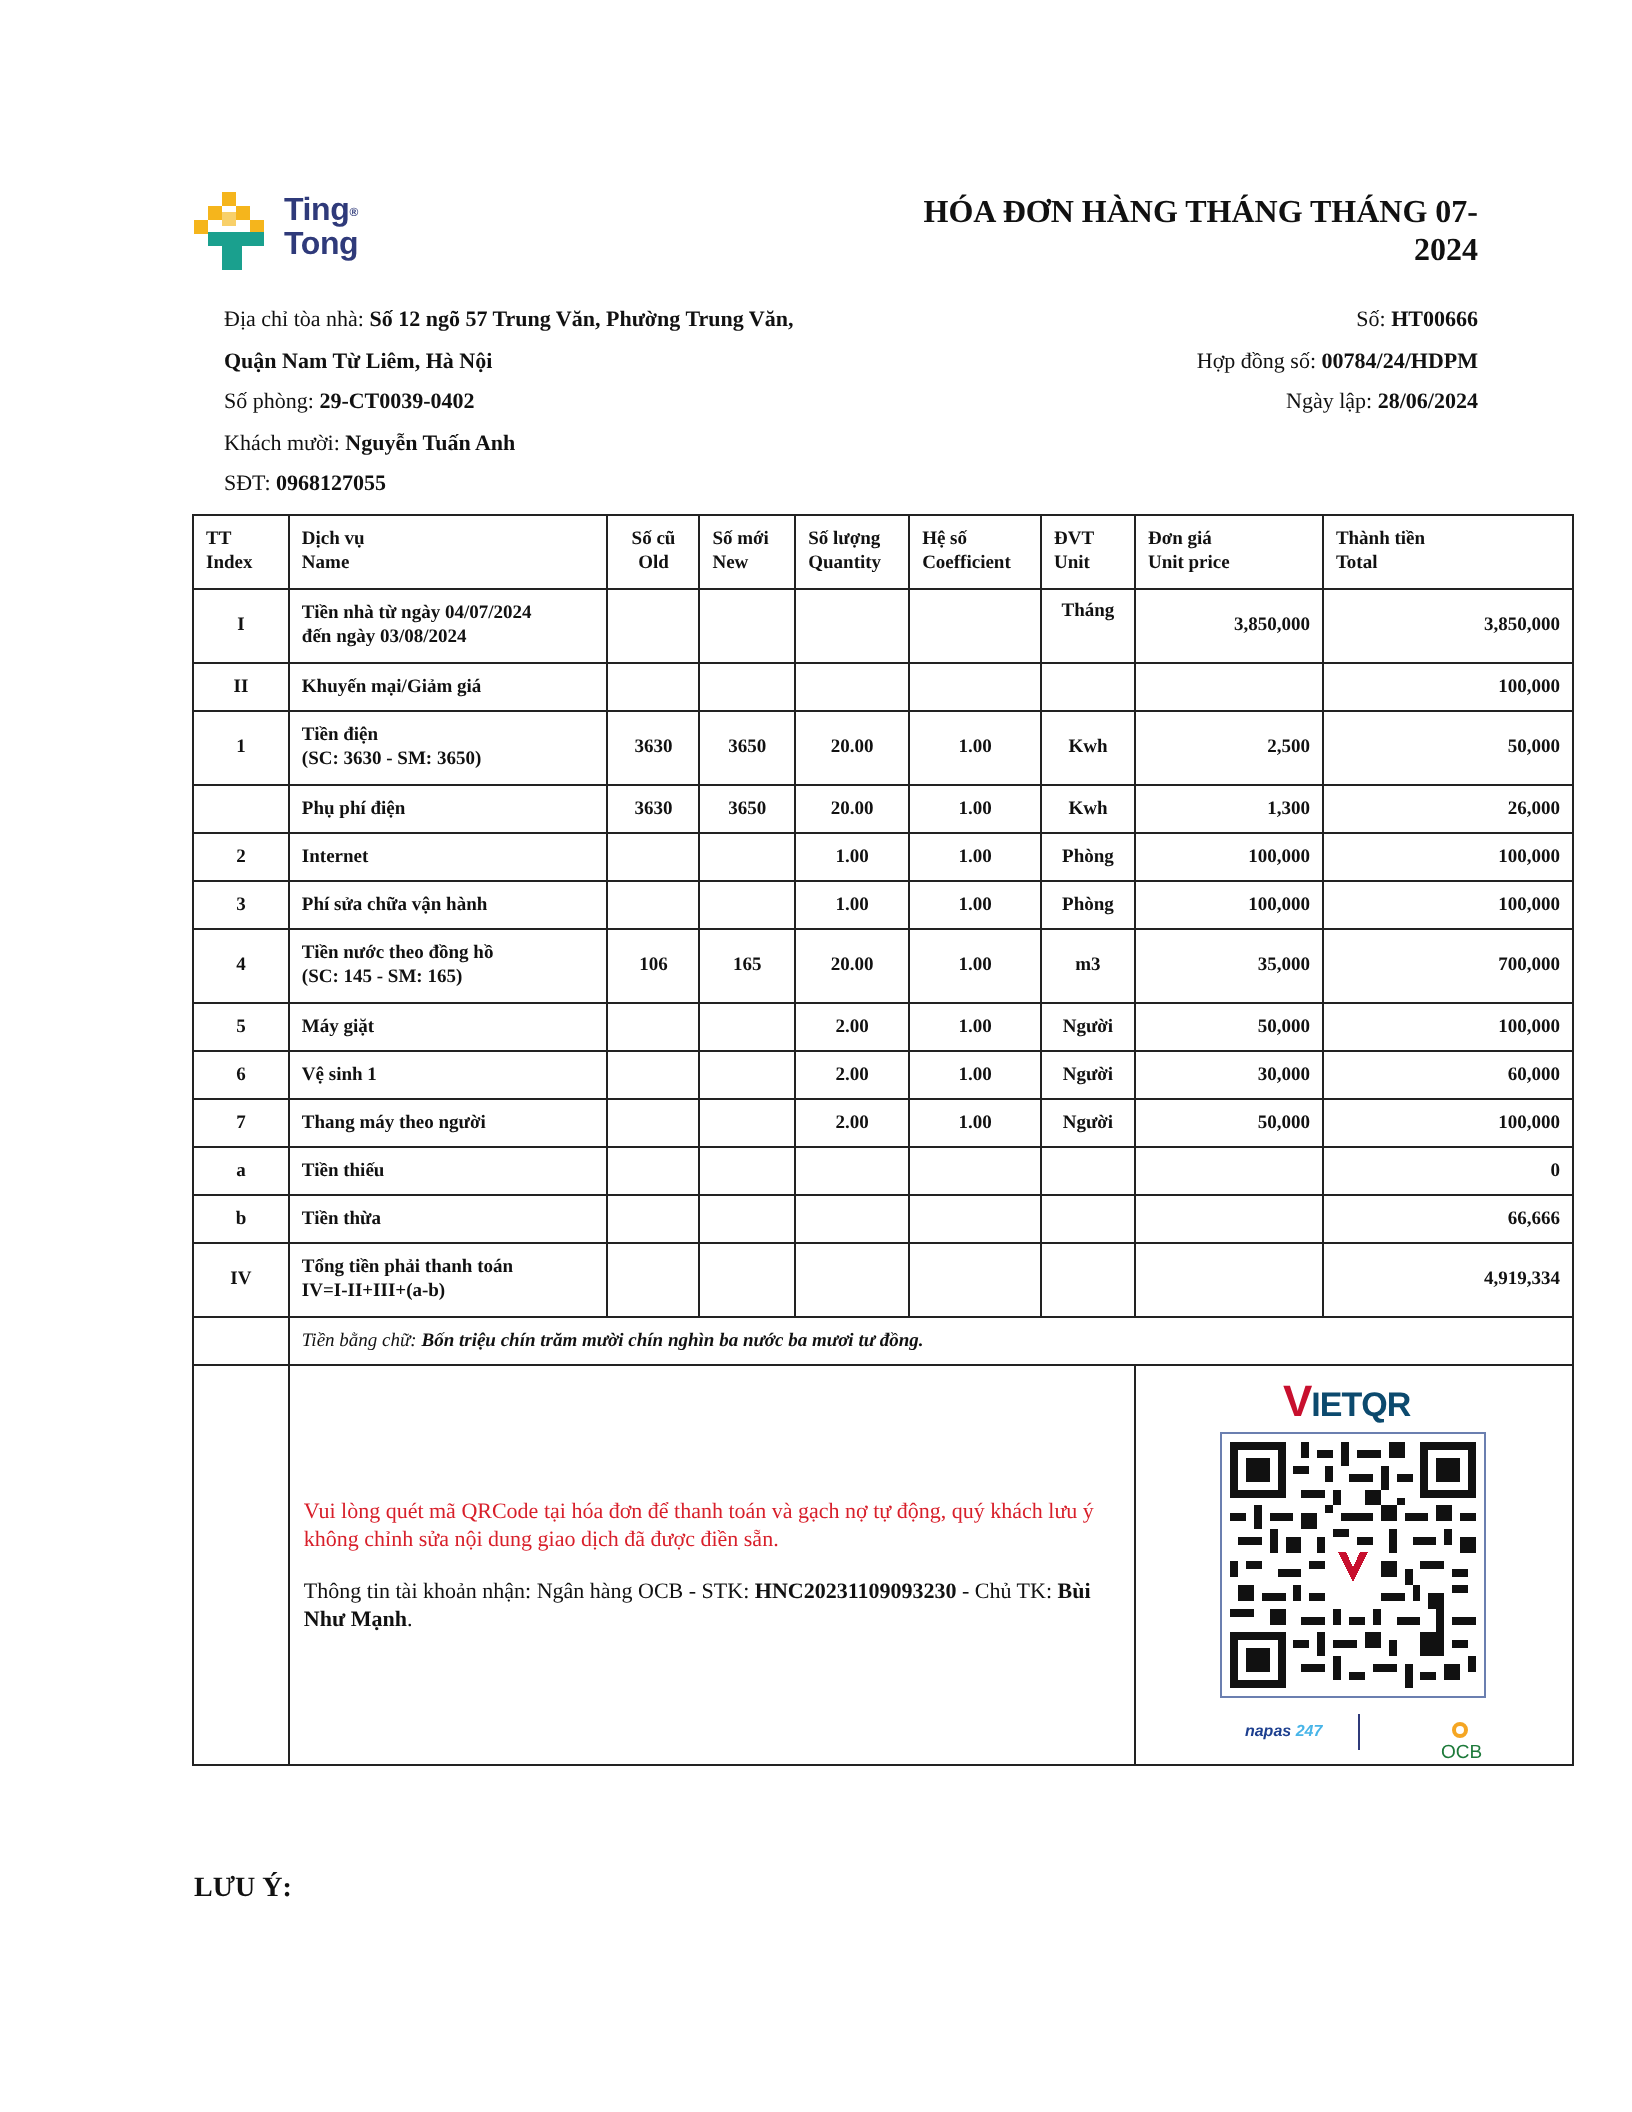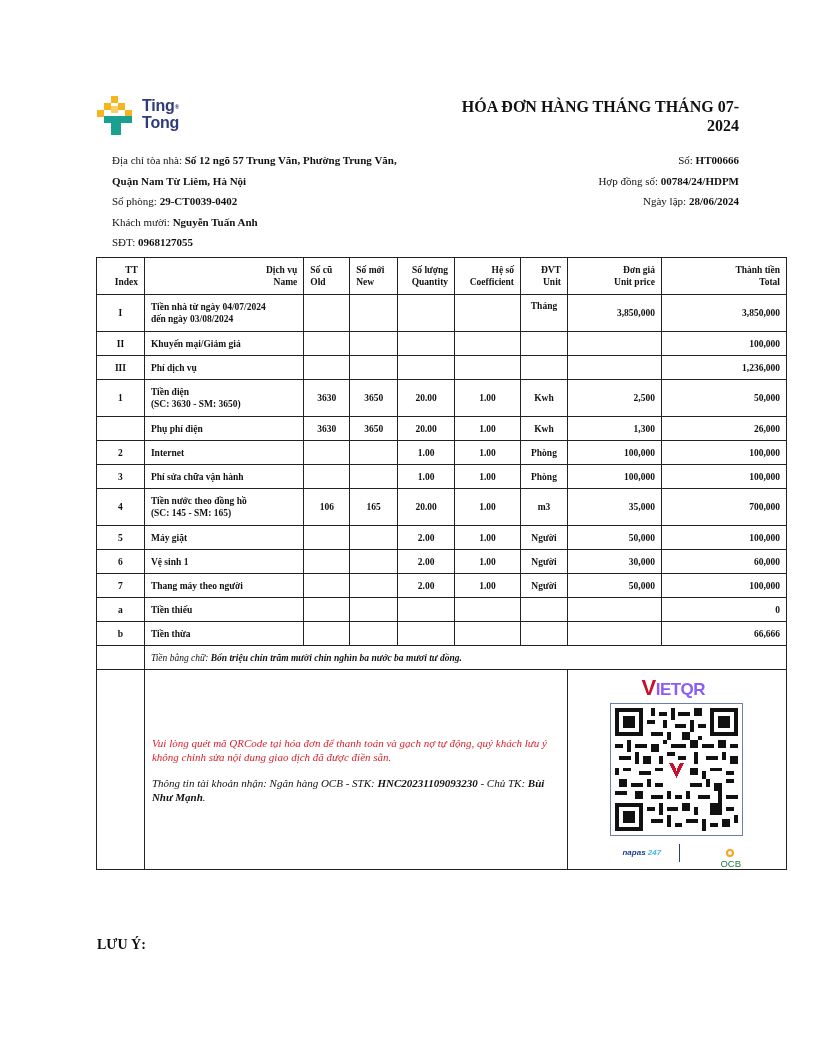--- a/index.html
+++ b/index.html
@@ -12,40 +12,40 @@
   .logo .brand sup { font-size: 6px; vertical-align: top; position: relative; top: 2px; }
 
   .title { position: absolute; right: 77px; top: 97px; width: 300px; text-align: right; font-weight: bold; font-size: 16px; line-height: 19px; }
 
   .info-left { position: absolute; left: 112px; top: 150px; font-size: 11px; line-height: 20.6px; }
   .info-right { position: absolute; right: 77px; top: 150px; font-size: 11px; line-height: 20.6px; text-align: right; }
   b { font-weight: bold; }
 
   table.inv { position: absolute; left: 96px; top: 257px; width: 691px; border-collapse: collapse; font-size: 9.5px; }
   table.inv td, table.inv th { border: 1px solid #222; padding: 0 6px; font-weight: bold; vertical-align: middle; }
-  table.inv th { text-align: right; line-height: 12px; font-size: 9.5px; }
+  table.inv th { text-align: left; line-height: 12px; font-size: 9.5px; }
   table.inv tr { height: 24px; }
   table.inv tr.tall { height: 37px; }
   table.inv tr.head { height: 37px; }
   .c { text-align: center; }
   .r { text-align: right; }
   .l { text-align: left; }
   td.top { vertical-align: top !important; padding-top: 6px !important; }
   .name2 { line-height: 12px; }
   .words { font-style: italic; font-size: 9.5px; }
   .words .lbl { font-weight: normal; }
   tr.qr-row { height: 201px; }
-  .qr-text { font-weight: normal !important; font-size: 11px; line-height: 14px; vertical-align: middle; padding: 0 7px !important; font-style: italic; }
+  .qr-text { font-weight: normal !important; font-size: 11px; line-height: 14px; vertical-align: middle; padding: 0 7px !important; }
   .qr-text .red { color: #d81f2a; }
   .qr-text .acct { margin-top: 12px; color: #111; }
   .qr-cell { padding: 0 !important; text-align: center; }
   .qr-box { position: relative; width: 217px; height: 199px; margin: 0 auto; }
   .vietqr-logo { position: absolute; left: 73px; top: 5px; font-family: "Liberation Sans", sans-serif; font-weight: bold; font-size: 17px; letter-spacing: -0.5px; }
   .vietqr-logo .v { color: #c8102e; font-size: 22px; }
-  .vietqr-logo .rest { color: #8b5cf6; }
+  .vietqr-logo .rest { color: #0c4a6e; }
   .qr-img { position: absolute; left: 42px; top: 33px; width: 133px; height: 133px; border: 1px solid #6b7fb0; background: #fff; }
   .partners { position: absolute; left: 54px; top: 174px; width: 110px; height: 20px; font-family: "Liberation Sans", sans-serif; font-size: 8px; }
   .napas { position: absolute; left: 0; top: 4px; color: #1d3f8f; font-style: italic; font-weight: bold; }
   .napas .n247 { color: #48b5e8; }
   .divider { position: absolute; left: 57px; top: 0; width: 1px; height: 18px; background: #2f3a7a; }
   .ocb { position: absolute; left: 66px; top: 3px; color: #1d7a3a; font-weight: normal; font-size: 9.5px; margin-left: 32px; }
   .ocb .dot { display: inline-block; width: 8px; height: 8px; border-radius: 50%; border: 2px solid #f5a623; vertical-align: -1px; margin-right: 1px; }
 
   .note { position: absolute; left: 97px; top: 937px; font-size: 14px; font-weight: bold; }
 </style>
@@ -94,21 +94,21 @@
       <col style="width:57px">
       <col style="width:66px">
       <col style="width:47px">
       <col style="width:94px">
       <col style="width:125px">
   </colgroup>
   <thead>
     <tr class="head">
       <th><span>TT</span><br><span>Index</span></th>
       <th><span>Dịch vụ</span><br><span>Name</span></th>
-      <th style="text-align:left"><span>Số cũ</span><br><span>Old</span></th>
+      <th style="text-align:center"><span>Số cũ</span><br><span>Old</span></th>
       <th style="text-align:left"><span>Số mới</span><br><span>New</span></th>
       <th><span>Số lượng</span><br><span>Quantity</span></th>
       <th><span>Hệ số</span><br><span>Coefficient</span></th>
       <th><span>ĐVT</span><br><span>Unit</span></th>
       <th><span>Đơn giá</span><br><span>Unit price</span></th>
       <th><span>Thành tiền</span><br><span>Total</span></th>
     </tr>
   </thead>
   <tbody>
 
@@ -129,31 +129,20 @@
       <td class="l">Khuyến mại/Giảm giá</td>
       <td class="c"></td>
       <td class="c"></td>
       <td class="c"></td>
       <td class="c"></td>
       <td class="c"></td>
       <td class="r"></td>
       <td class="r">100,000</td>
     </tr>
 
-    <tr>
-      <td class="c">III</td>
-      <td class="l">Phí dịch vụ</td>
-      <td class="c"></td>
-      <td class="c"></td>
-      <td class="c"></td>
-      <td class="c"></td>
-      <td class="c"></td>
-      <td class="r"></td>
-      <td class="r">1,236,000</td>
-    </tr>
 
     <tr class="tall">
       <td class="c">1</td>
       <td class="l name2"><span>Tiền điện</span><br><span>(SC: 3630 - SM: 3650)</span></td>
       <td class="c">3630</td>
       <td class="c">3650</td>
       <td class="c">20.00</td>
       <td class="c">1.00</td>
       <td class="c">Kwh</td>
       <td class="r">2,500</td>
@@ -261,20 +250,31 @@
       <td class="l">Tiền thừa</td>
       <td class="c"></td>
       <td class="c"></td>
       <td class="c"></td>
       <td class="c"></td>
       <td class="c"></td>
       <td class="r"></td>
       <td class="r">66,666</td>
     </tr>
 
+    <tr class="tall">
+      <td class="c">IV</td>
+      <td class="l name2"><span>Tổng tiền phải thanh toán</span><br><span>IV=I-II+III+(a-b)</span></td>
+      <td class="c"></td>
+      <td class="c"></td>
+      <td class="c"></td>
+      <td class="c"></td>
+      <td class="c"></td>
+      <td class="r"></td>
+      <td class="r">4,919,334</td>
+    </tr>
 
     <tr>
       <td></td>
       <td colspan="8" class="l words"><span class="lbl">Tiền bằng chữ: </span><span>Bốn triệu chín trăm mười chín nghìn ba nước ba mươi tư đồng.</span></td>
     </tr>
 
     <tr class="qr-row">
       <td></td>
       <td colspan="6" class="qr-text">
         <div class="red">Vui lòng quét mã QRCode tại hóa đơn để thanh toán và gạch nợ tự động, quý khách lưu ý không chỉnh sửa nội dung giao dịch đã được điền sẵn.</div>

